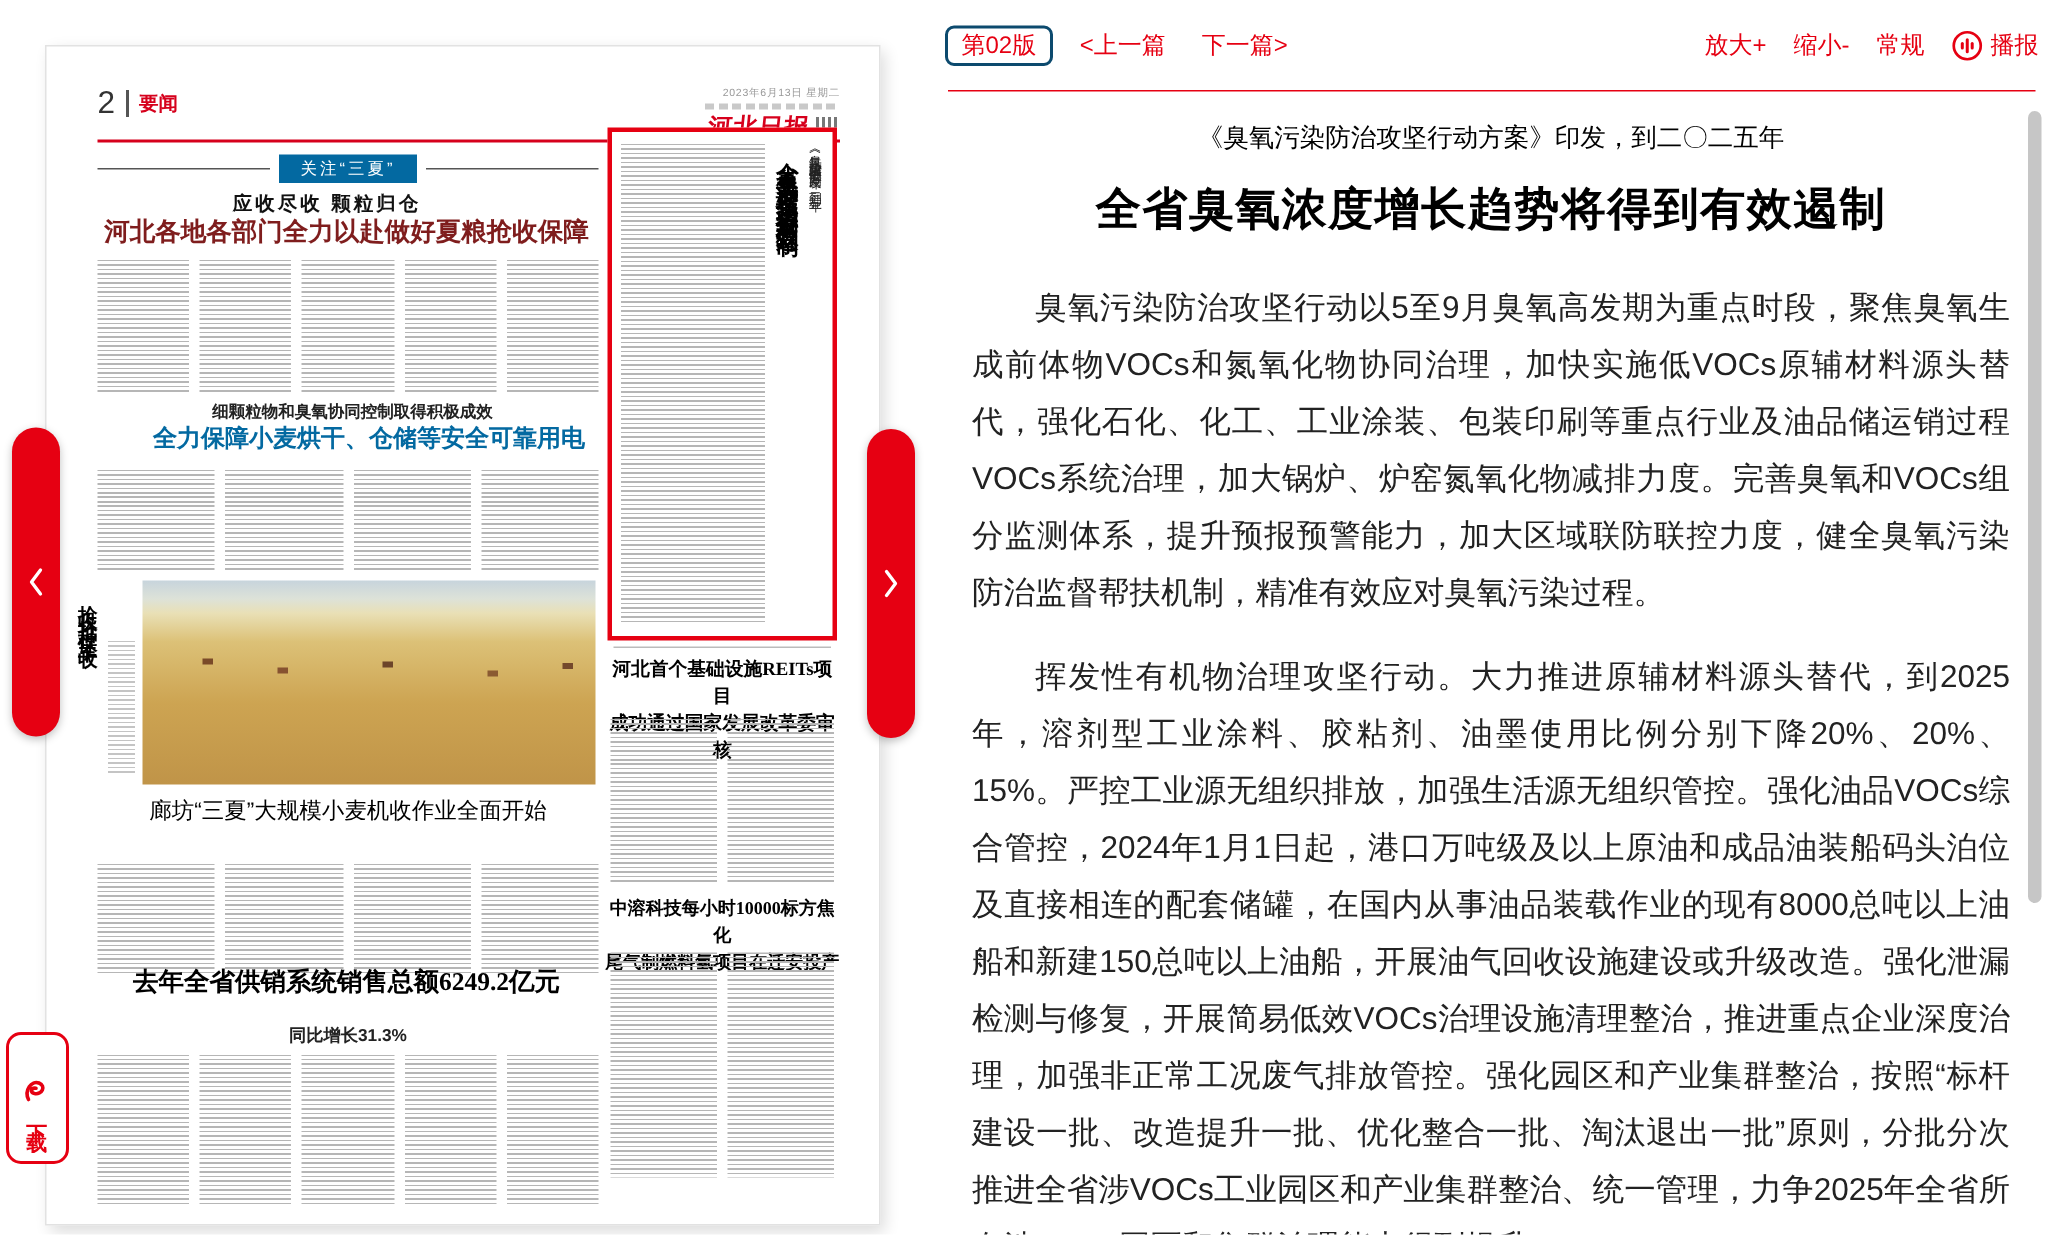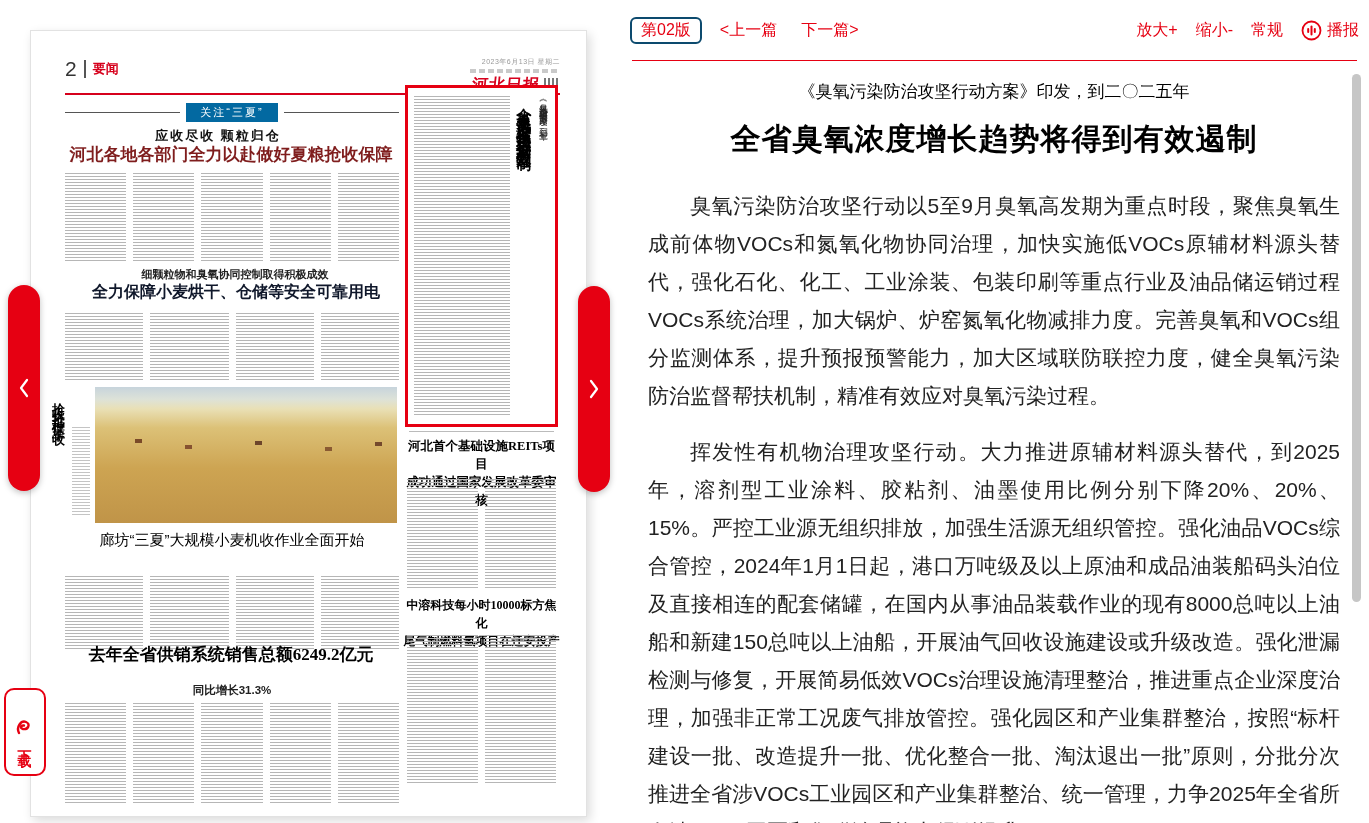--- a/index.html
+++ b/index.html
@@ -27,21 +27,21 @@
   .np-banner-row .bline{flex:1;height:1px;background:#555;}
   .np-banner{background:#0369a1;color:#fff;font-size:11px;font-weight:400;padding:2px 14px;letter-spacing:2px;white-space:nowrap;}
   .np-lead-kicker{position:absolute;left:20px;top:96px;width:334px;text-align:center;font-size:13px;font-weight:700;color:#111;letter-spacing:2px;}
   .np-lead-head{position:absolute;left:30px;top:112px;width:340px;text-align:center;font-size:17px;font-weight:700;color:#7f1d1d;white-space:nowrap;letter-spacing:0;}
   .cols{position:absolute;display:flex;gap:7px;}
   .cols>div{flex:1;}
   .tx{background:repeating-linear-gradient(to bottom,#b6b6b6 0 1px,transparent 1px 3px);}
   .txl{background:repeating-linear-gradient(to bottom,#c4c4c4 0 1px,transparent 1px 3px);}
 
   .np-power-kicker{position:absolute;left:44px;top:236px;width:320px;text-align:center;font-size:11px;font-weight:700;color:#222;}
-  .np-power-head{position:absolute;left:38px;top:251px;width:334px;text-align:center;font-size:16px;font-weight:700;color:#0f172a;white-space:nowrap;}
+  .np-power-head{position:absolute;left:48px;top:251px;width:334px;text-align:center;font-size:16px;font-weight:700;color:#0369a1;white-space:nowrap;}
 
   .np-photo-row{position:absolute;left:18px;top:356px;width:348px;height:136px;display:flex;gap:5px;}
   .np-vbanner{writing-mode:vertical-rl;font-size:13px;font-weight:700;color:#000;letter-spacing:5px;padding-top:6px;}
   .np-cap{width:18px;height:90px;margin-top:40px;}
   .np-photo{flex:1;position:relative;background:
     linear-gradient(180deg,#c7d4dc 0%,#dde2d8 9%,#e9e0b6 16%,#dcc177 30%,#cda452 60%,#c09448 100%);}
   .np-photo .harv{position:absolute;left:40px;top:52px;width:7px;height:4px;background:#7a4a28;
     box-shadow:50px 6px 0 #865230,120px 2px 0 #6d452a,190px 8px 0 #8a5a32,240px 3px 0 #74492c;}
 
   .np-lf-head{position:absolute;left:34px;top:500px;width:334px;text-align:center;font-size:15px;font-weight:400;color:#000;white-space:nowrap;}

